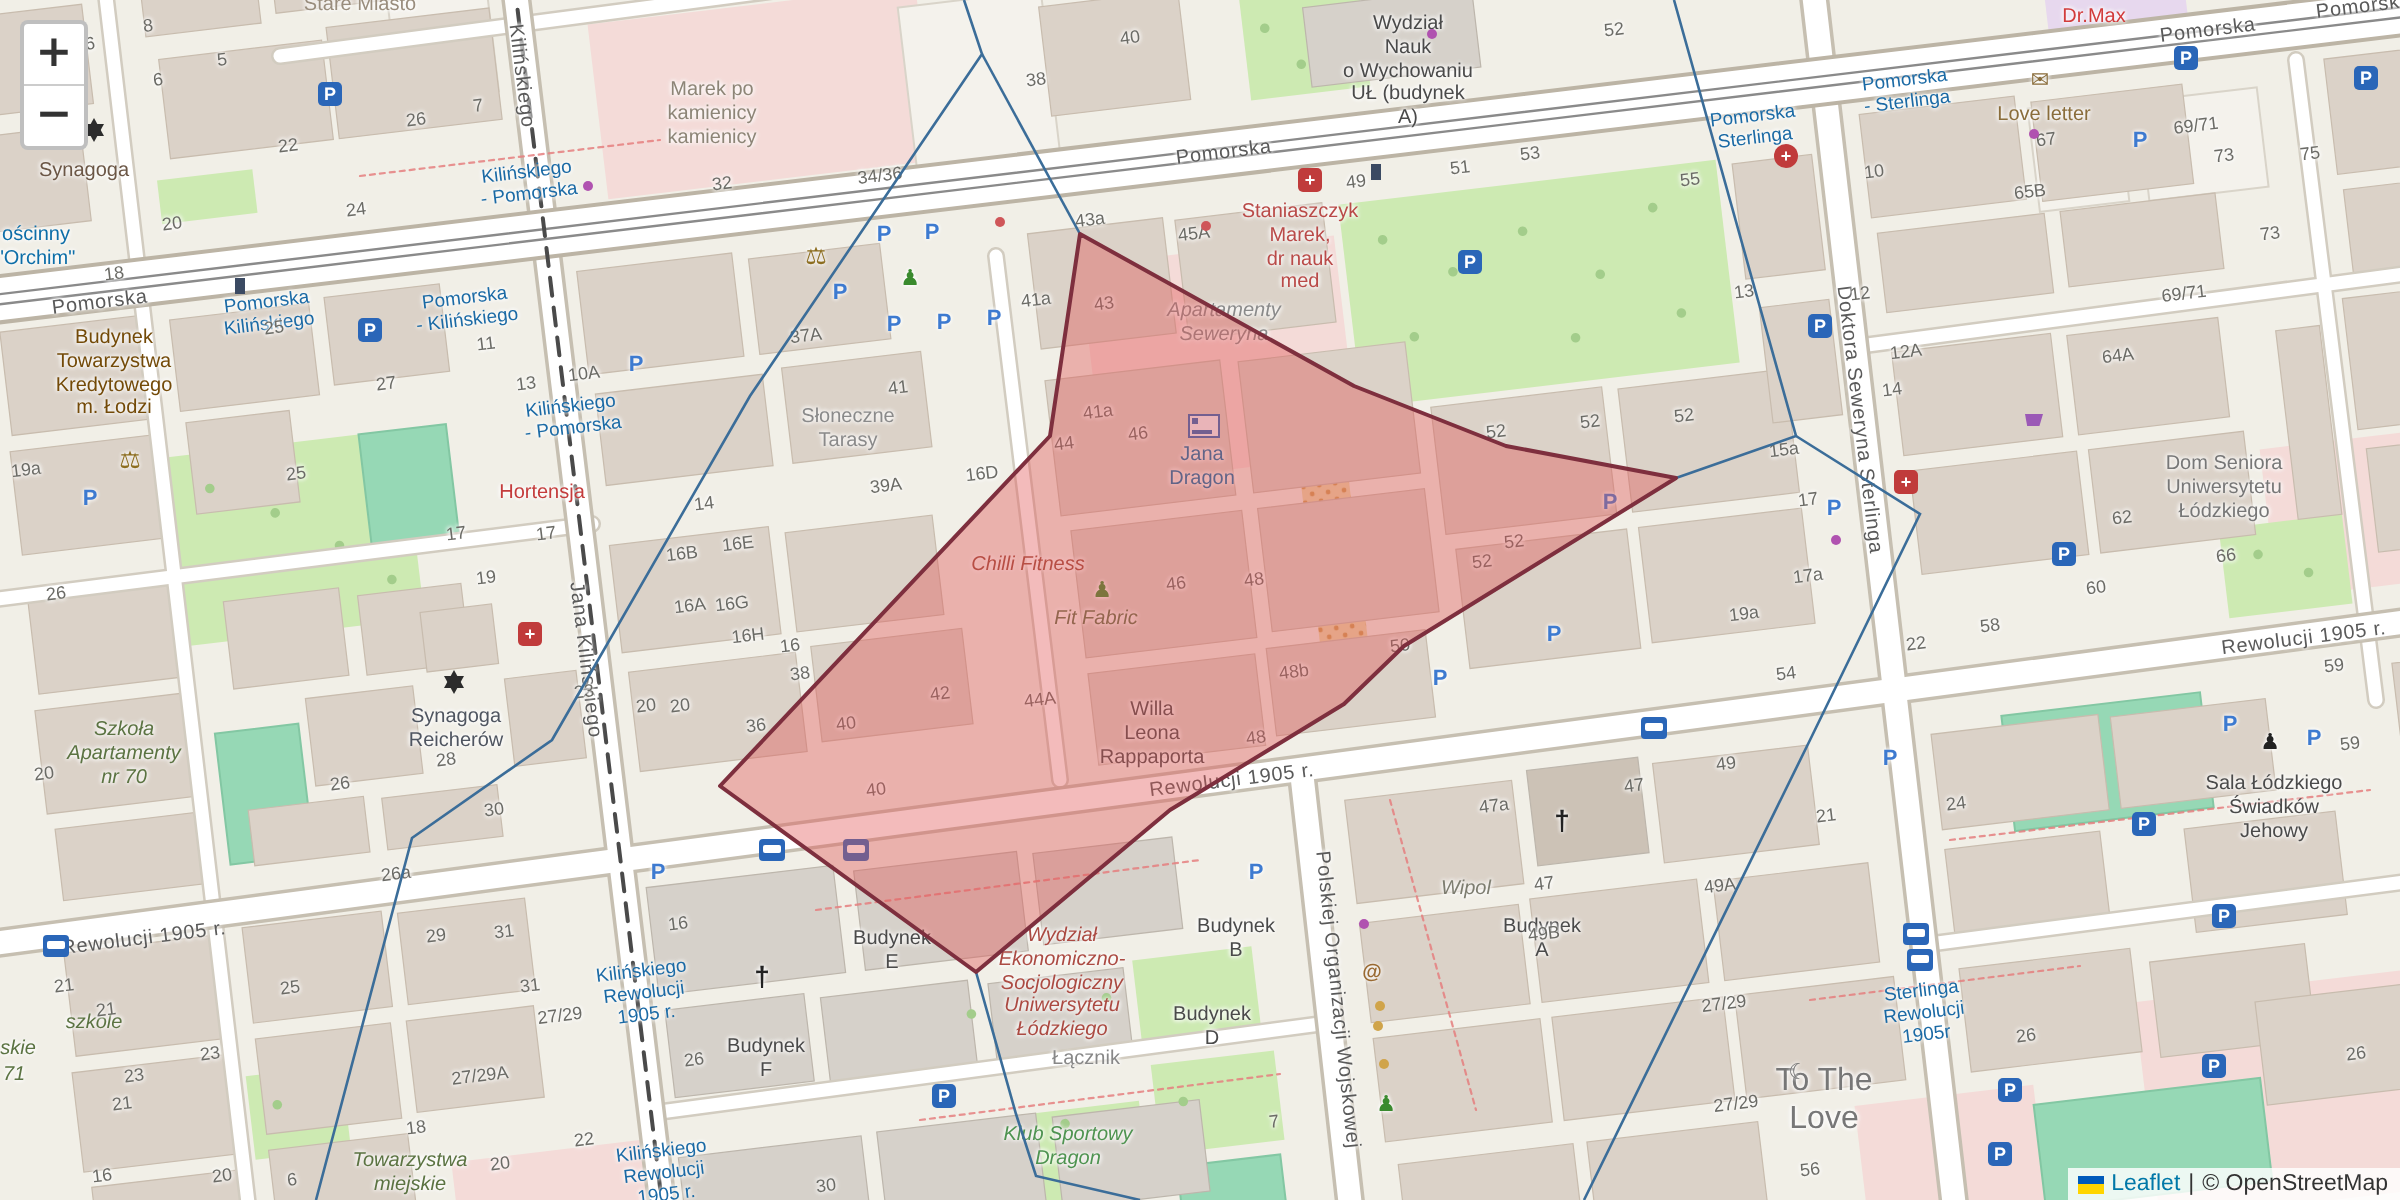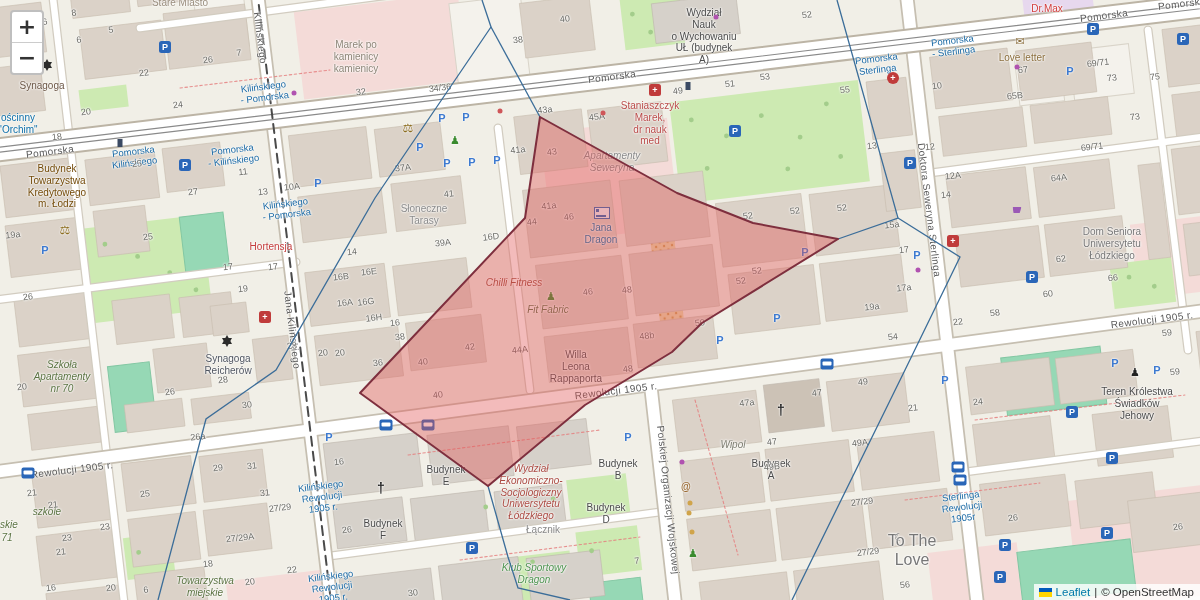--- a/index.html
+++ b/index.html
@@ -455,21 +455,21 @@
       </div>
       <div class="lbl" style="color: rgb(78, 147, 80); font-size: 10px; font-style: italic; left: 534px; top: 574px;">
         <div>Klub Sportowy</div>
         <div>Dragon</div>
       </div>
       <div class="lbl" style="color: rgb(91, 115, 66); font-size: 10px; font-style: italic; left: 205px; top: 587px;">
         <div>Towarzystwa</div>
         <div>miejskie</div>
       </div>
       <div class="lbl" style="color: rgb(74, 74, 74); font-size: 10px; left: 1137px; top: 404px;">
-        <div>Teren Królestwa</div>
+        <div>Sala Łódzkiego</div>
         <div>Świadków</div>
         <div>Jehowy</div>
       </div>
       <div class="lbl" style="color: rgb(119, 119, 119); font-size: 16px; left: 912px; top: 551px;">
         <div>To The</div>
         <div>Love</div>
       </div>
       <div class="lbl num" style="transform: translate(-50%, -50%) rotate(-6.8deg); left: 74px; top: 13px;">8</div>
       <div class="lbl num" style="transform: translate(-50%, -50%) rotate(-6.8deg); left: 111px; top: 30px;">5</div>
       <div class="lbl num" style="transform: translate(-50%, -50%) rotate(-6.8deg); left: 79px; top: 40px;">6</div>

